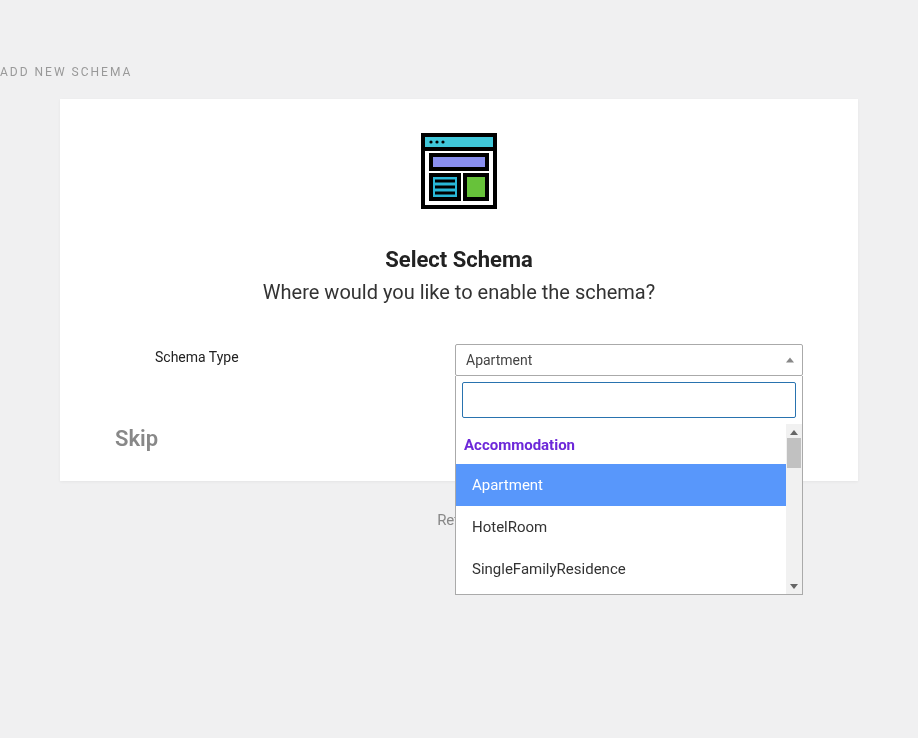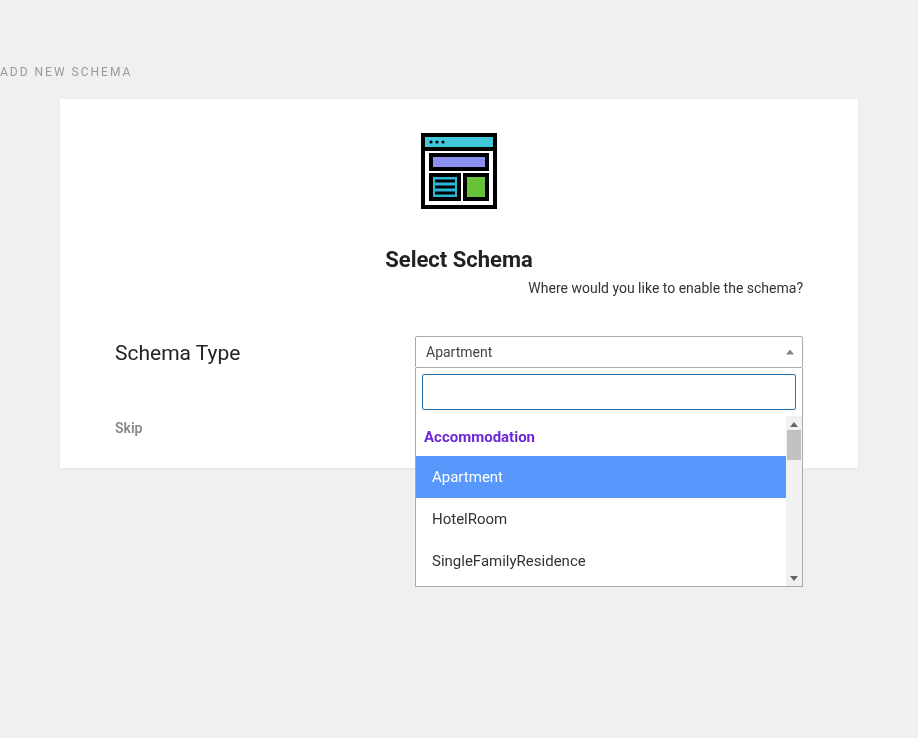--- a/index.html
+++ b/index.html
@@ -40,35 +40,36 @@
       display: inline-block;
     }
     .card-title {
       text-align: center;
       font-size: 22px;
       font-weight: 700;
       color: #222;
       margin-bottom: 8px;
     }
     .card-subtitle {
-      text-align: right;
-      font-size: 14px;
+      text-align: center;
+      font-size: 20px;
       color: #333;
       margin-bottom: 40px;
     }
     .form-row {
       display: flex;
       align-items: flex-start;
       margin-bottom: 50px;
     }
     .form-label {
       width: 300px;
-      font-size: 21px;
+      font-size: 14px;
       color: #222;
       padding-top: 5px;
+      margin-left: 40px;
     }
     .select-wrapper {
       flex: 1;
       position: relative;
     }
     .select-display {
       border: 1px solid #aaa;
       background: #fff;
       height: 32px;
       line-height: 30px;
@@ -171,21 +172,21 @@
       border-right: 4px solid transparent;
     }
     .scrollbar-btn-up .scrollbar-arrow { border-bottom: 5px solid #666; }
     .scrollbar-btn-down .scrollbar-arrow { border-top: 5px solid #666; }
     .card-footer {
       display: flex;
       justify-content: space-between;
       align-items: center;
     }
     .skip-link {
-      font-size: 14px;
+      font-size: 22px;
       font-weight: 600;
       color: #888;
       cursor: pointer;
     }
     .next-link {
       font-size: 17px;
       font-weight: 600;
       color: #d9302d;
       cursor: pointer;
     }

